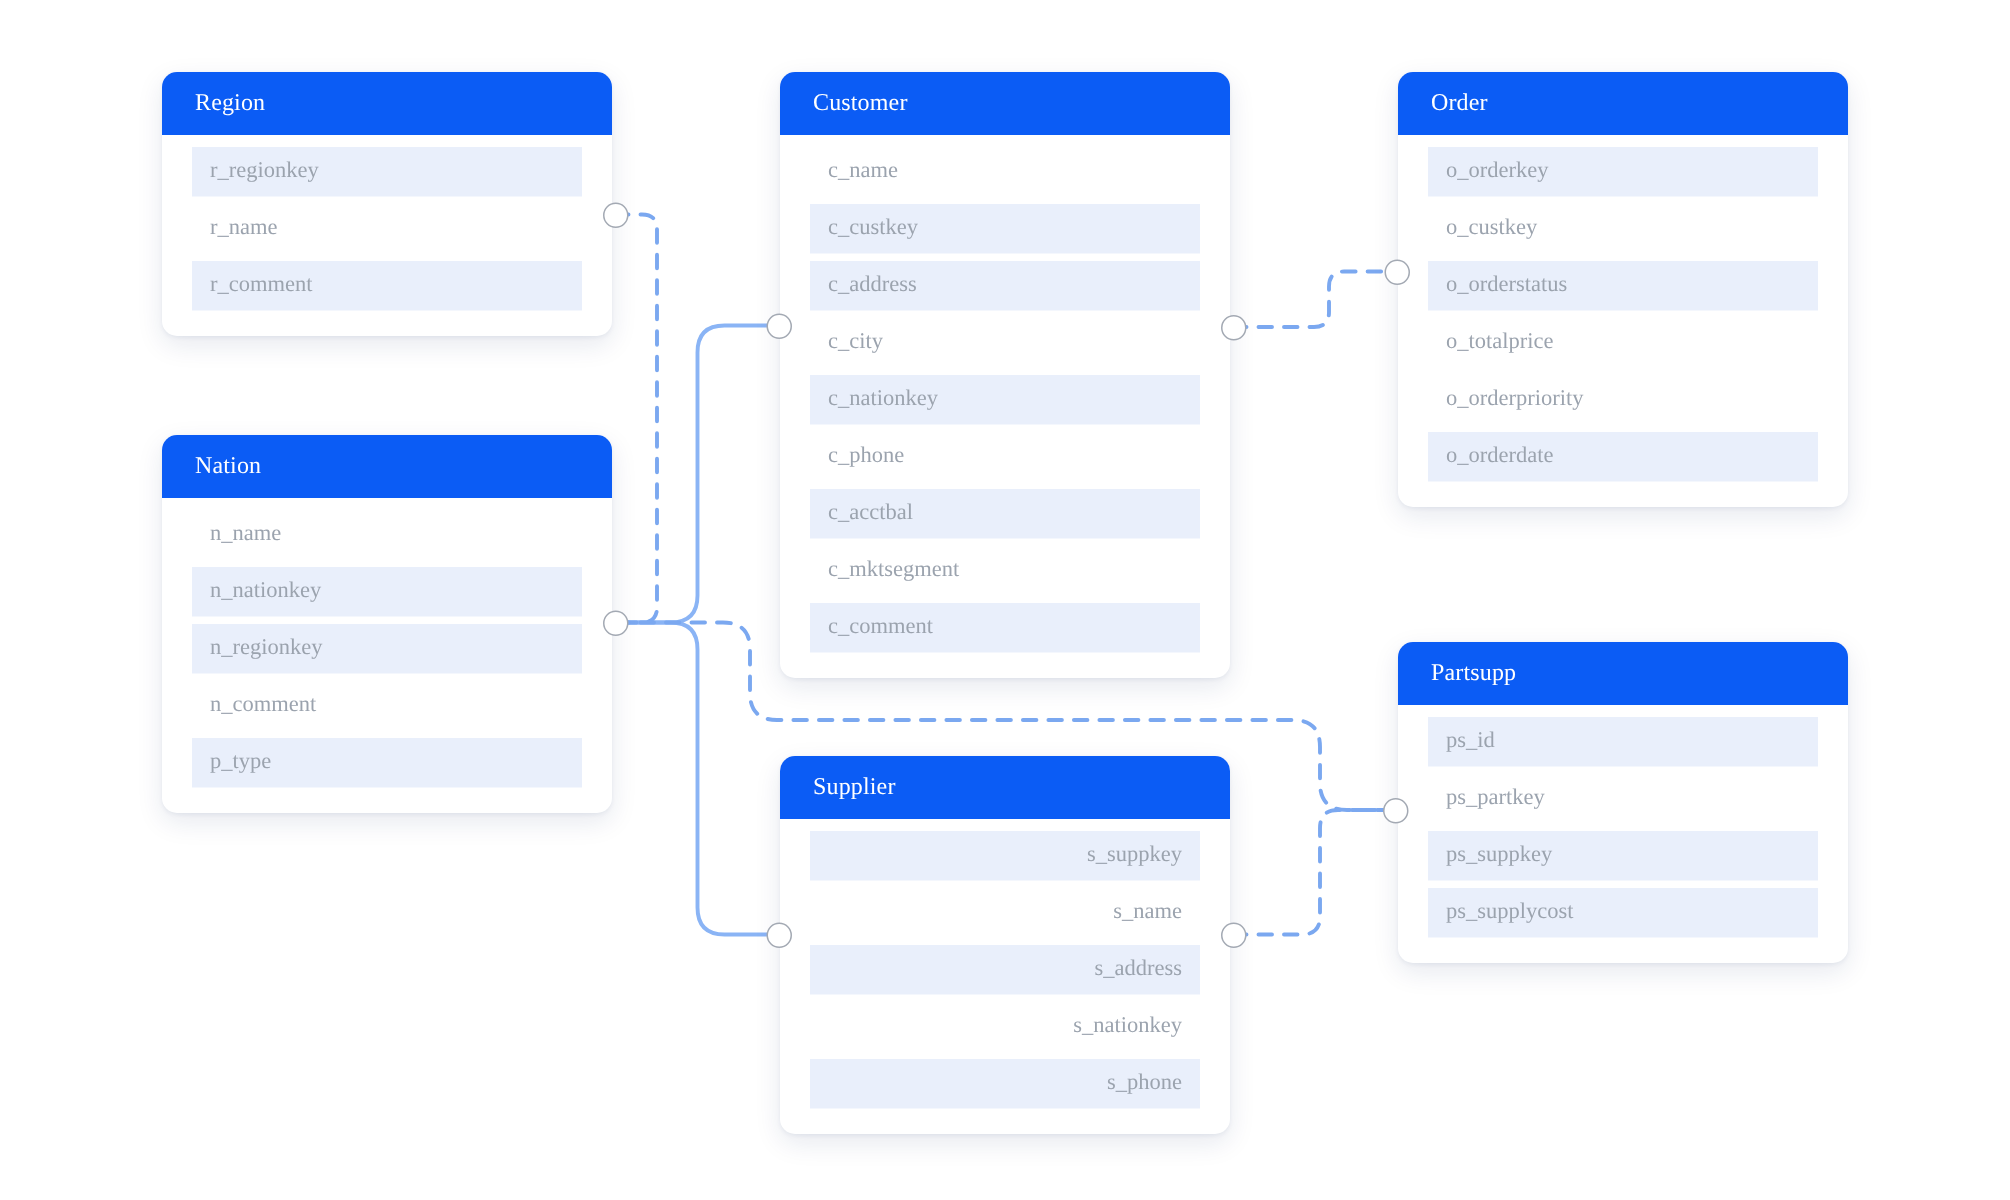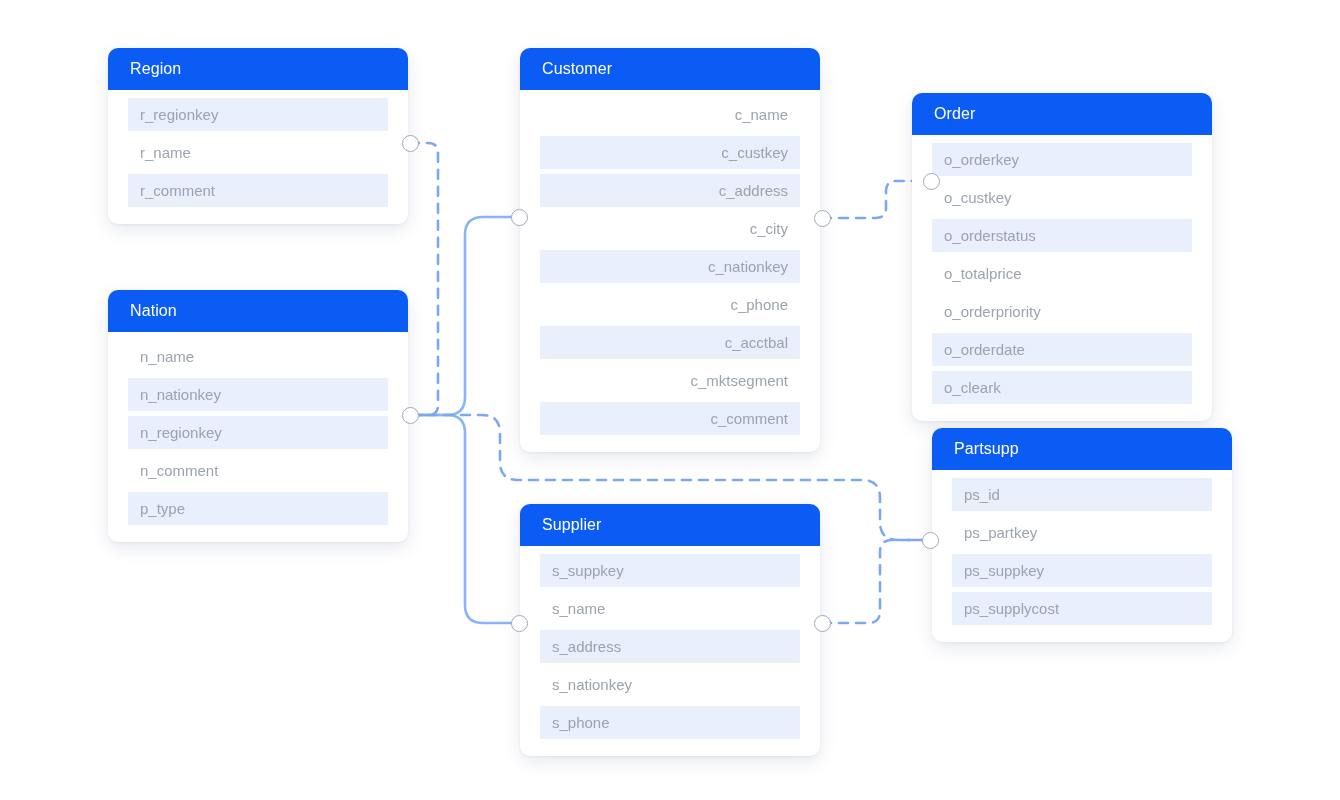--- a/index.html
+++ b/index.html
@@ -1,21 +1,21 @@
 <!DOCTYPE html>
 <html><head>
 <meta charset="utf-8">
 <style>
   html,body{margin:0;padding:0;}
   body{
     width:1340px;height:800px;background:#ffffff;
     font-family:"Liberation Sans","DejaVu Sans",sans-serif;
     overflow:hidden;position:relative;
   }
-  #canvas{position:absolute;inset:0;width:1340px;height:800px;}
+  #canvas{position:absolute;inset:0;width:1340px;height:800px;font-family:Liberation Serif, serif;}
 
   
   #edges{position:absolute;left:0;top:0;width:1340px;height:800px;z-index:1;}
 
   
   .entity{
     position:absolute;width:300px;background:#ffffff;
     border-radius:10px;z-index:2;
     box-shadow:0 6px 18px rgba(23,43,99,.10), 0 1px 3px rgba(23,43,99,.06);
     overflow:hidden;
@@ -78,62 +78,61 @@
     </div>
     <div class="entity-body">
       <div class="field plain">n_name</div>
       <div class="field alt">n_nationkey</div>
       <div class="field alt">n_regionkey</div>
       <div class="field plain">n_comment</div>
       <div class="field alt">p_type</div>
     </div>
   </div>
 
-  <div class="entity" style="left:520px;top:48px;text-align:right;">
+  <div class="entity" style="left:520px;top:48px;">
     <div class="entity-header">
       <span>Customer</span>
     </div>
     <div class="entity-body">
       <div class="field plain">c_name</div>
       <div class="field alt">c_custkey</div>
       <div class="field alt">c_address</div>
       <div class="field plain">c_city</div>
       <div class="field alt">c_nationkey</div>
       <div class="field plain">c_phone</div>
       <div class="field alt">c_acctbal</div>
       <div class="field plain">c_mktsegment</div>
       <div class="field alt">c_comment</div>
     </div>
   </div>
 
-  <div class="entity" style="left:520px;top:504px;">
+  <div class="entity" style="left:520px;top:504px;text-align:right;">
     <div class="entity-header">
       <span>Supplier</span>
     </div>
     <div class="entity-body">
       <div class="field alt">s_suppkey</div>
       <div class="field plain">s_name</div>
       <div class="field alt">s_address</div>
       <div class="field plain">s_nationkey</div>
       <div class="field alt">s_phone</div>
     </div>
   </div>
 
-  <div class="entity" style="left:912px;top:48px;margin-top:45px;">
+  <div class="entity" style="left:932px;top:48px;">
     <div class="entity-header">
       <span>Order</span>
     </div>
     <div class="entity-body">
       <div class="field alt">o_orderkey</div>
       <div class="field plain">o_custkey</div>
       <div class="field alt">o_orderstatus</div>
       <div class="field plain">o_totalprice</div>
       <div class="field plain">o_orderpriority</div>
       <div class="field alt">o_orderdate</div>
-      <div class="field alt">o_cleark</div>
     </div>
   </div>
 
   <div class="entity" style="left:932px;top:428px;">
     <div class="entity-header">
       <span>Partsupp</span>
     </div>
     <div class="entity-body">
       <div class="field alt">ps_id</div>
       <div class="field plain">ps_partkey</div>

